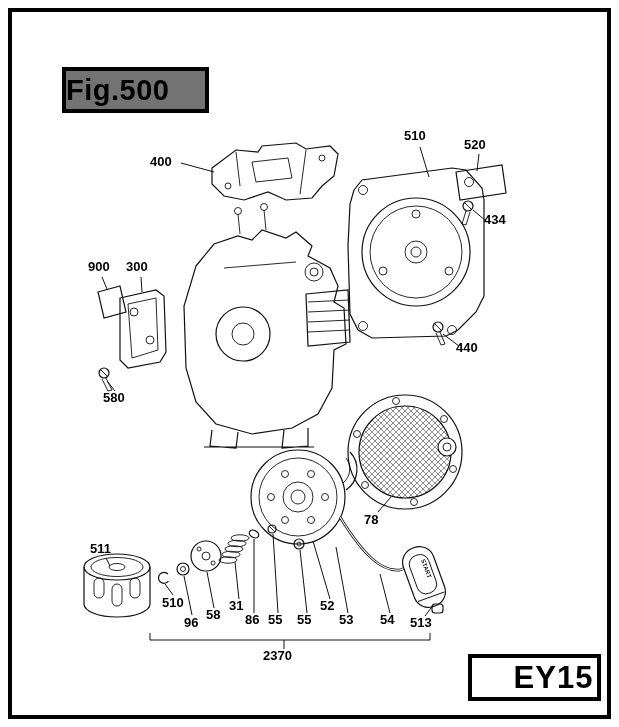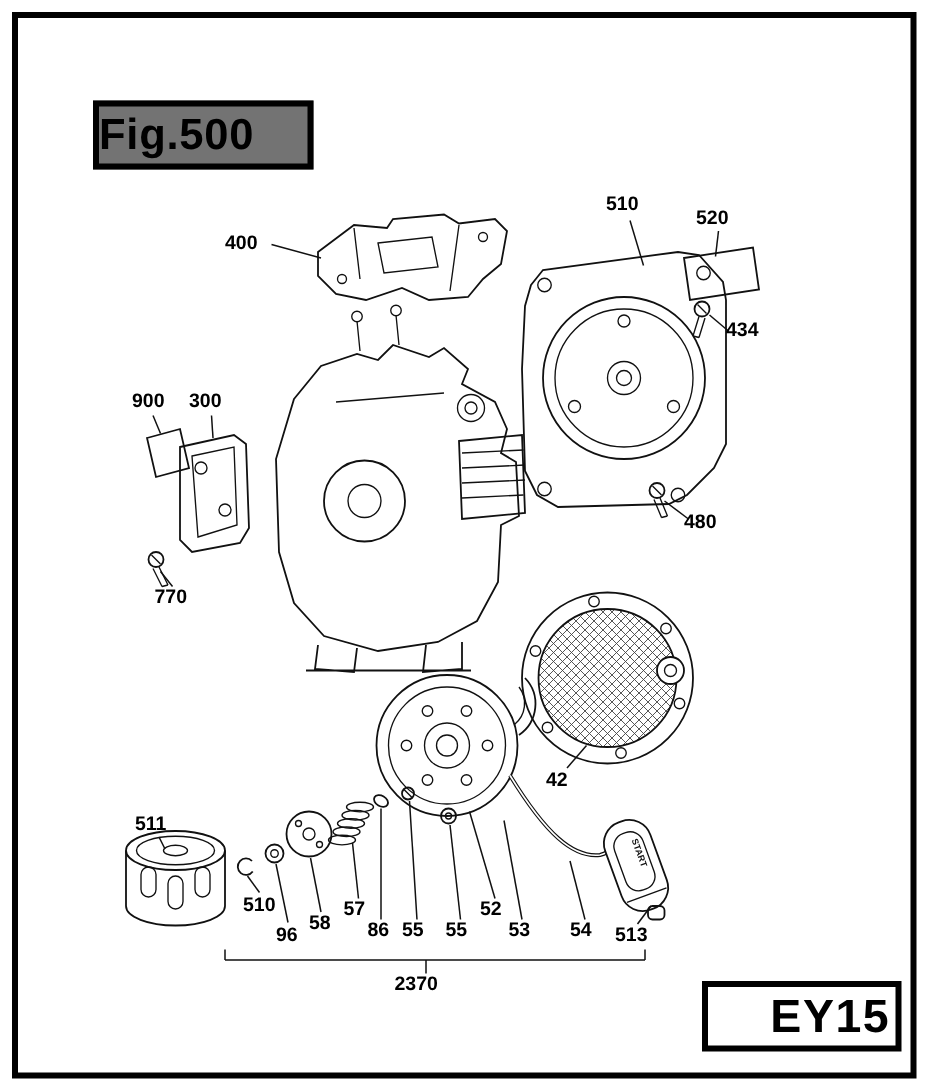--- a/index.html
+++ b/index.html
@@ -204,33 +204,33 @@
       <path class="leader" d="M150,640 L150,633 M150,640 L430,640 M430,640 L430,633 M284,640 L284,649"></path>
     </g>
   </svg>
 
   <div class="part-label" style="left:150px;top:155px">400</div>
   <div class="part-label" style="left:404px;top:129px">510</div>
   <div class="part-label" style="left:464px;top:138px">520</div>
   <div class="part-label" style="left:484px;top:213px">434</div>
   <div class="part-label" style="left:88px;top:260px">900</div>
   <div class="part-label" style="left:126px;top:260px">300</div>
-  <div class="part-label" style="left:456px;top:341px">480</div>
-  <div class="part-label" style="left:103px;top:391px">770</div>
+  <div class="part-label" style="left:456px;top:341px">440</div>
+  <div class="part-label" style="left:103px;top:391px">580</div>
   <div class="part-label" style="left:90px;top:542px">511</div>
   <div class="part-label" style="left:162px;top:596px">510</div>
   <div class="part-label" style="left:184px;top:616px">96</div>
   <div class="part-label" style="left:206px;top:608px">58</div>
-  <div class="part-label" style="left:229px;top:599px">57</div>
+  <div class="part-label" style="left:229px;top:599px">31</div>
   <div class="part-label" style="left:245px;top:613px">86</div>
   <div class="part-label" style="left:268px;top:613px">55</div>
   <div class="part-label" style="left:297px;top:613px">55</div>
   <div class="part-label" style="left:320px;top:599px">52</div>
   <div class="part-label" style="left:339px;top:613px">53</div>
-  <div class="part-label" style="left:364px;top:513px">42</div>
+  <div class="part-label" style="left:364px;top:513px">78</div>
   <div class="part-label" style="left:380px;top:613px">54</div>
   <div class="part-label" style="left:410px;top:616px">513</div>
   <div class="part-label" style="left:263px;top:649px">2370</div>
 
   <div class="fig-box">
     <span>Fig.500</span>
   </div>
   <div class="code-box">
     <span>EY15</span>
   </div>

